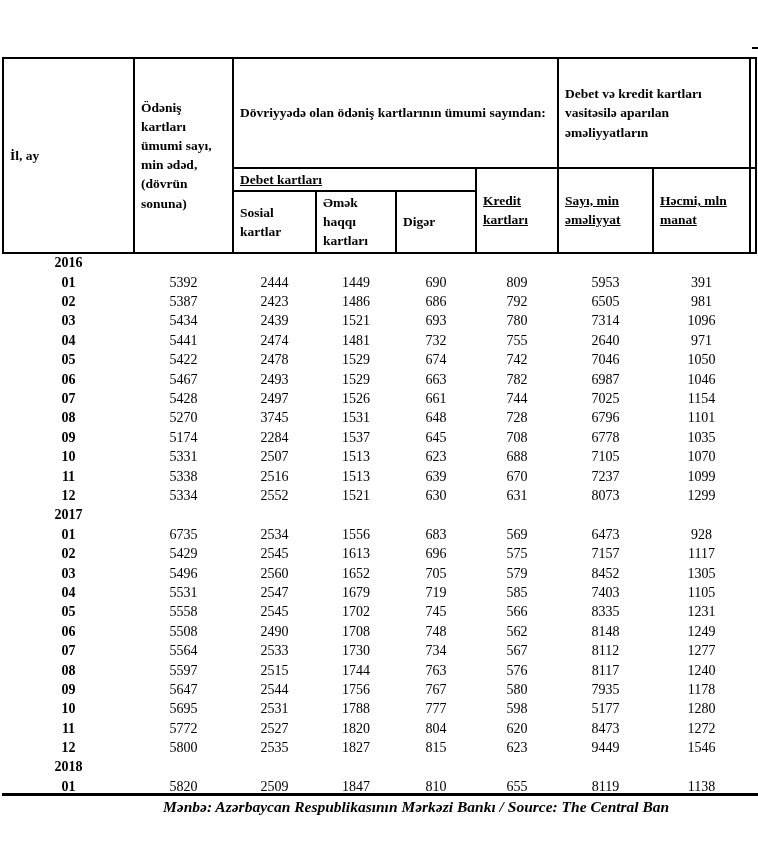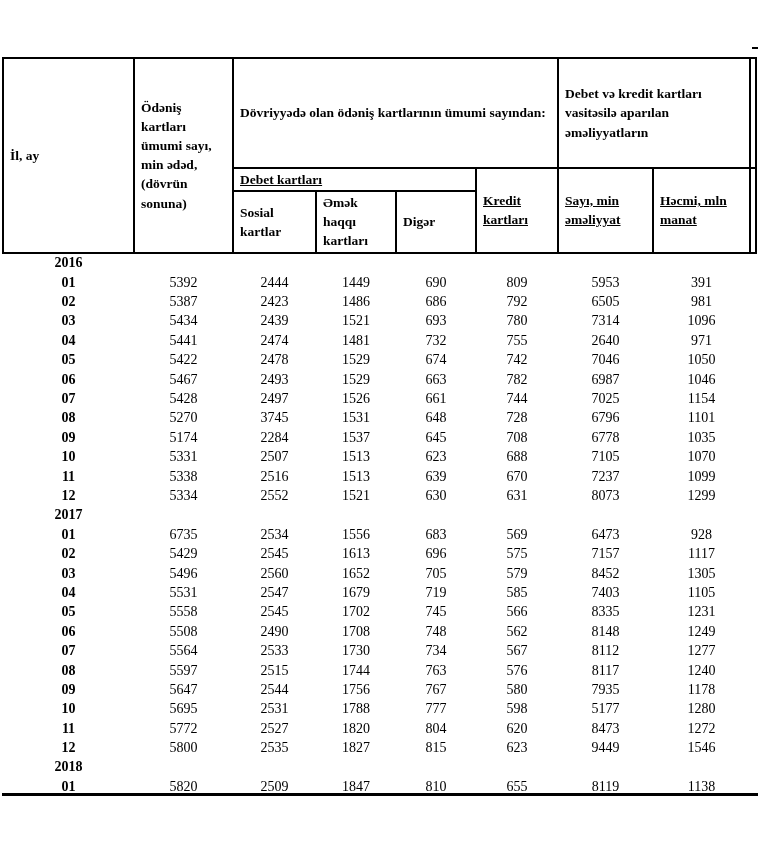--- a/index.html
+++ b/index.html
@@ -374,14 +374,15 @@
           <td>655</td>
           <td>8119</td>
           <td>1138</td>
           <td></td>
         </tr>
       </tbody>
   </table>
 
   <div class="bottom-rule"></div>
 
+  <div class="source-note">Mənbə: Azərbaycan Respublikasının Mərkəzi Bankı / Source: The Central Ban</div>
 
 </div>
 
 </body></html>

